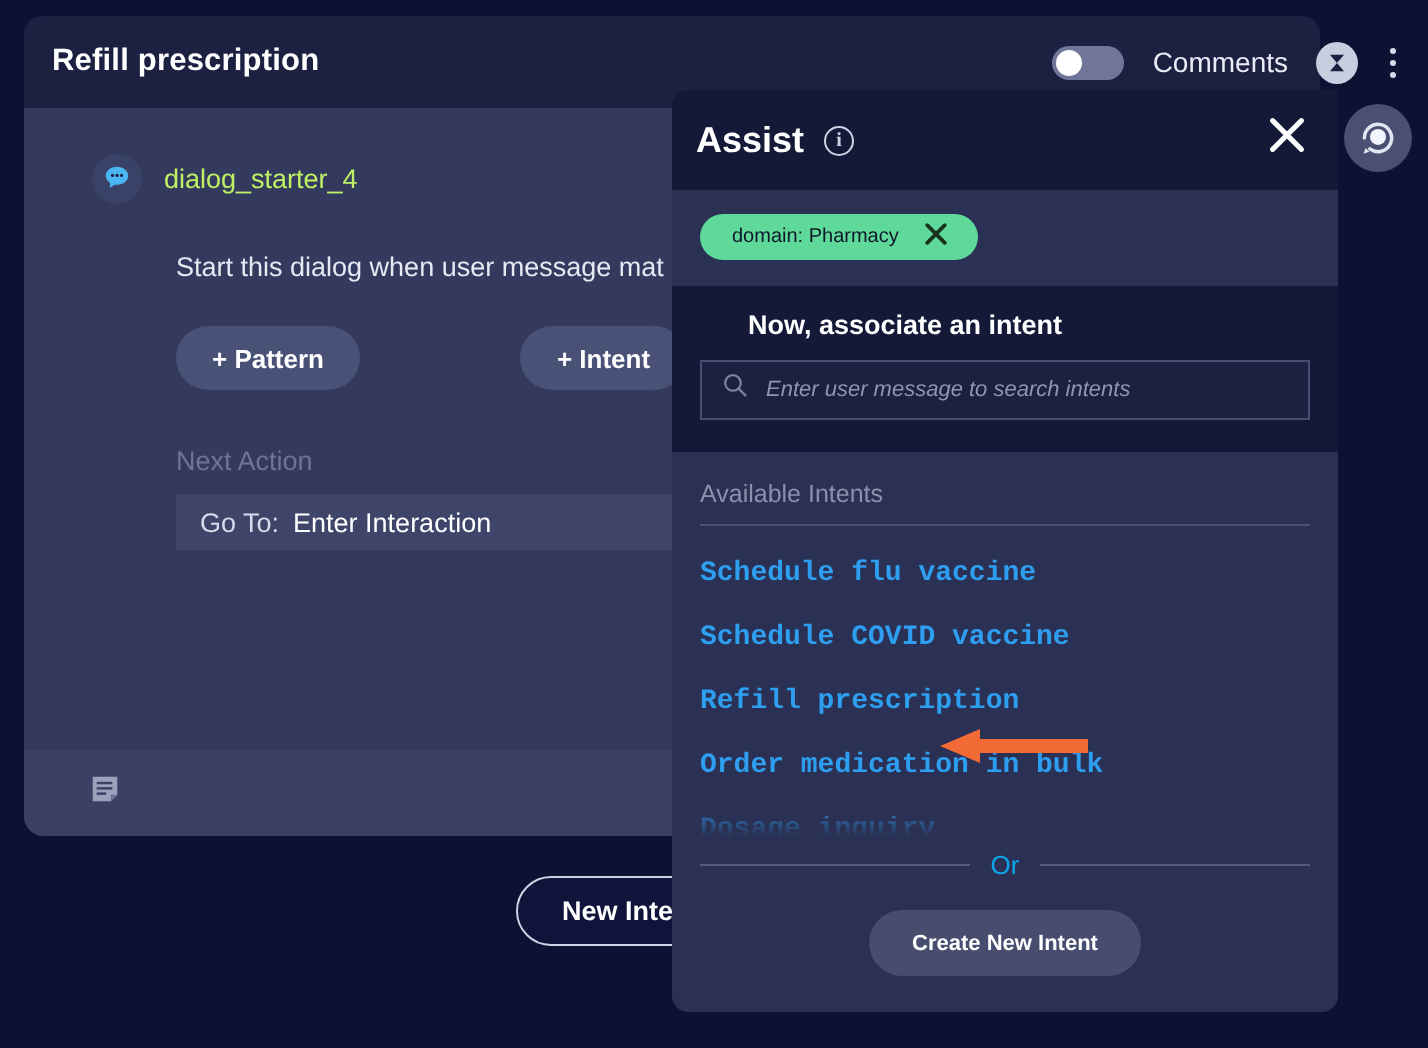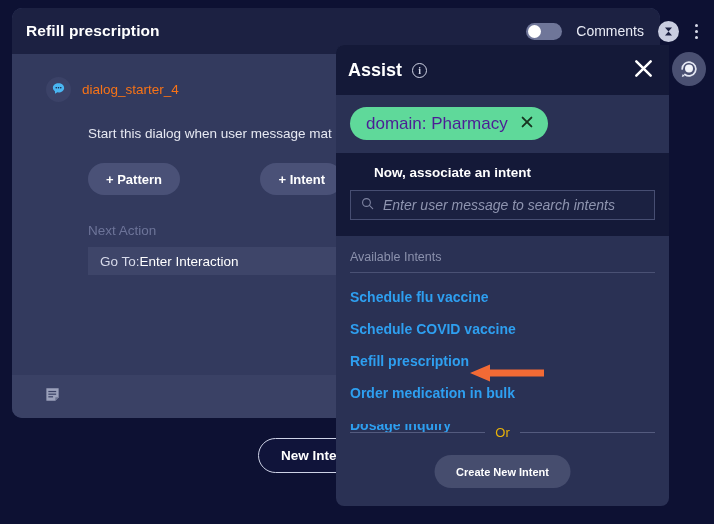--- a/index.html
+++ b/index.html
@@ -33,21 +33,21 @@
 
   .starter-row {
     display: flex; align-items: center; gap: 11px;
     padding: 23px 0 0 34px;
   }
   .starter-icon {
     width: 25px; height: 25px; border-radius: 50%;
     background: #3b4267;
     display: flex; align-items: center; justify-content: center;
   }
-  .starter-name { color: #f97316; font-size: 13.5px; }
+  .starter-name { color: #bef264; font-size: 13.5px; }
 
   .starter-desc {
     color: #e6e8f2; font-size: 13.5px;
     padding: 24px 0 0 76px; white-space: nowrap;
   }
 
   .pill-btn {
     display: inline-flex; align-items: center; justify-content: center;
     background: #4a5177; color: #ffffff;
     font-size: 13px; font-weight: 700;
@@ -58,21 +58,21 @@
   .btn-pattern { margin-top: 22px; }
   .btn-intent  { margin-top: 17px; }
 
   .next-action-label {
     color: #6d7499; font-size: 13.5px;
     padding: 28px 0 0 76px;
   }
   .goto-row {
     margin: 9px 0 0 76px; width: 420px; height: 28px;
     background: #3e4569; display: flex; align-items: center;
-    padding-left: 12px; 
+    padding-left: 12px; gap: 7px;
   }
   .goto-label { color: #d7daea; font-size: 13.5px; }
   .goto-value { color: #ffffff; font-size: 13.5px; }
 
   .comment-bar {
     position: absolute; left: 0; bottom: 0;
     width: 100%; height: 43px; background: #3a4165;
     display: flex; align-items: center; gap: 14px;
     padding-left: 32px;
   }
@@ -133,53 +133,53 @@
     border: 1.3px solid #cfd3e4; color: #cfd3e4;
     font-size: 10px; font-weight: 700; font-family: "Liberation Serif", serif;
     display: flex; align-items: center; justify-content: center;
     margin-left: 10px;
   }
   .assist-close { margin-left: auto; cursor: pointer; }
 
   .chip-area { padding: 12px 14px 13px 14px; }
   .chip {
     display: inline-flex; align-items: center; gap: 12px;
-    background: #5fd99a; color: #4c1d95;
-    border-radius: 17px; height: 33px; padding: 0 14px 0 16px;
-    font-size: 17px; cursor: pointer;
+    background: #5fd99a; color: #0f172a;
+    border-radius: 17px; height: 23px; padding: 0 14px 0 16px;
+    font-size: 10px; cursor: pointer;
   }
 
   .search-block { background: #141938; padding: 12px 14px 16px 14px; }
   .search-heading {
     color: #ffffff; font-size: 13.5px; font-weight: 700;
     margin-bottom: 10px;
     padding-left: 24px;
   }
   .search-box {
     height: 30px; border: 1px solid #474e72; background: #1b2141;
     display: flex; align-items: center; gap: 9px; padding: 0 10px;
     cursor: text;
   }
-  .search-ph { color: #8f95b0; font-size: 14px; font-style: italic; }
+  .search-ph { color: #8f95b0; font-size: 11px; font-style: italic; }
 
   .intents-area { padding: 14px 14px 0 14px; position: relative; }
   .available-label { color: #8b91ad; font-size: 12.5px; }
   .divider-line { height: 1px; background: #4a5174; margin-top: 8px; }
   .intent-item {
     color: #2e9ff0; font-size: 14px; font-weight: 700;
-    margin-top: 16px; cursor: pointer; white-space: nowrap;
+    margin-top: 16px; cursor: pointer; white-space: nowrap; font-family: Liberation Mono, monospace;
   }
   .intent-item:first-of-type { margin-top: 14px; }
 
   .or-row {
     position: absolute; left: 0; bottom: 66px; width: 100%;
     display: flex; align-items: center; gap: 10px; padding: 0 14px;
   }
   .or-line { flex: 1; height: 1px; background: #545b7e; }
-  .or-text { color: #eab308; font-size: 13px; }
+  .or-text { color: #0ea5e9; font-size: 13px; }
 
   .create-btn {
     position: absolute; left: 50%; transform: translateX(-50%);
     bottom: 18px; height: 33px; padding: 0 22px;
     display: flex; align-items: center; justify-content: center;
     background: #464d6e; color: #ffffff;
     font-size: 11px; font-weight: 700;
     border: none; border-radius: 17px; cursor: pointer;
   }
   .assist-fade {

